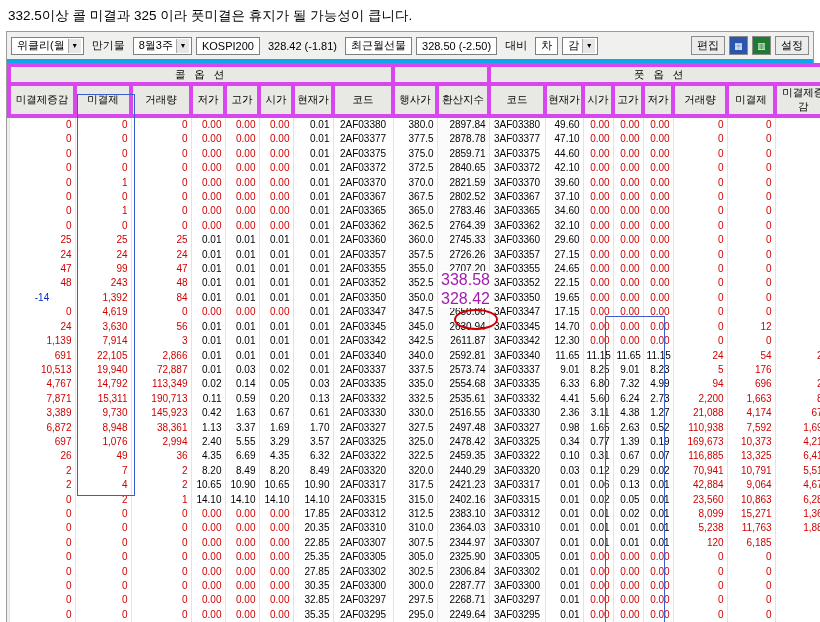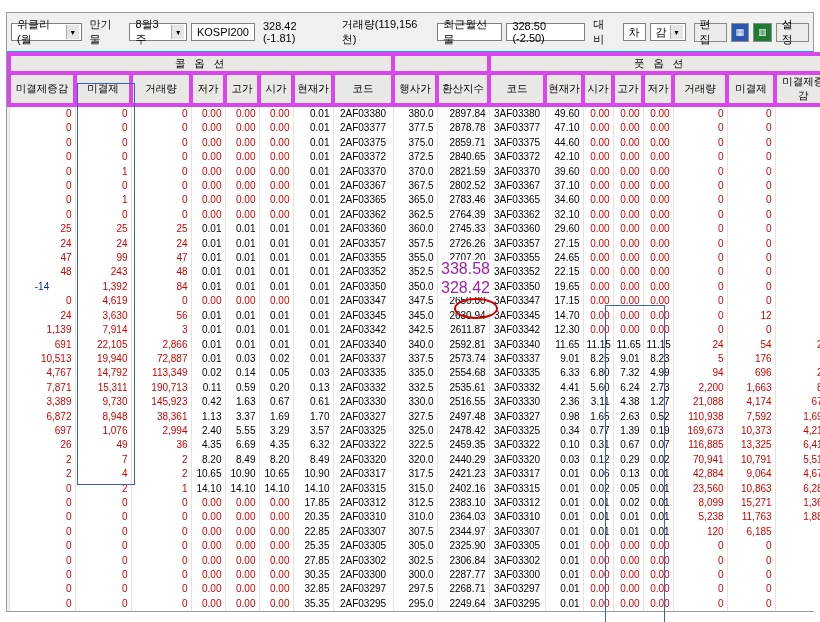--- a/index.html
+++ b/index.html
@@ -1,20 +1,20 @@
 <!DOCTYPE html>
 <html><head>
 <meta charset="utf-8">
 <style>
   html,body{margin:0;padding:0;background:#ffffff;}
   body{width:820px;height:622px;font-family:"Liberation Sans",sans-serif;font-size:11px;color:#000;overflow:hidden;}
   .note{padding:6px 8px 0 8px;}
   .note div{font-size:13.5px;color:#000;line-height:19px;}
   .panel{margin:6px 6px 0 6px;border:1px solid #9a9a9a;background:#f0f0ee;}
-  .toolbar{display:flex;align-items:center;gap:4px;padding:4px 4px;background:#f0f0ee;border-bottom:1px solid #0ea5e9;}
+  .toolbar{display:flex;align-items:center;gap:4px;padding:4px 4px;background:#f0f0ee;border-bottom:4px solid #0ea5e9;}
   .combo{display:flex;align-items:center;border:1px solid #7f7f7f;background:#fff;height:16px;font-size:11px;padding:0 2px;}
   .combo .cap{padding:0 3px;}
   .combo .arrow{width:12px;height:14px;background:#e6e6e6;border-left:1px solid #aaa;display:flex;align-items:center;justify-content:center;font-size:7px;}
   .flat{border:1px solid #7f7f7f;background:#fff;height:16px;display:flex;align-items:center;padding:0 5px;font-size:11px;}
   .plain{padding:0 4px;font-size:11px;}
   .btn{border:1px solid #8a8a8a;background:#ececed;height:17px;display:flex;align-items:center;padding:0 5px;font-size:11px;}
   .iconbtn{width:17px;height:17px;border:1px solid #8a8a8a;display:flex;align-items:center;justify-content:center;font-size:9px;}
   .ic-blue{background:#2c55b0;color:#fff;}
   .ic-green{background:#1f7a32;color:#fff;}
 
@@ -33,37 +33,37 @@
   .midcol{background:#fbfbfb;}
   .boxL{position:absolute;border:1px solid #3a5fcd;pointer-events:none;}
   .wrap{position:relative;}
   .callout{position:absolute;background:#fff;border:0;font-size:16px;font-weight:normal;color:#a21caf;padding:0 2px;}
   .oval{position:absolute;border:2px solid #d00000;border-radius:50%;}
 </style>
 </head>
 <body>
 
 <div class="note">
+  <div>332.5이상 콜 미결과 325 이라 풋미결은 휴지가 될 가능성이 큽니다.</div>
 </div>
 
 <div class="panel">
 
   <div class="toolbar">
     <div class="combo">
       <span class="cap">위클리(월</span>
       <span class="arrow">▼</span>
     </div>
     <span class="plain">만기물</span>
     <div class="combo">
       <span class="cap">8월3주</span>
       <span class="arrow">▼</span>
     </div>
     <div class="flat">KOSPI200</div>
     <span class="plain">328.42 (-1.81)</span>
-    <span class="plain">거래량(119,156천)</span>
     <div class="flat">최근월선물</div>
     <div class="flat">328.50 (-2.50)</div>
     <span class="plain">대비</span>
     <div class="combo">
       <span class="cap">차</span>
     </div>
     <div class="combo">
       <span class="cap">감</span>
       <span class="arrow">▼</span>
     </div>

